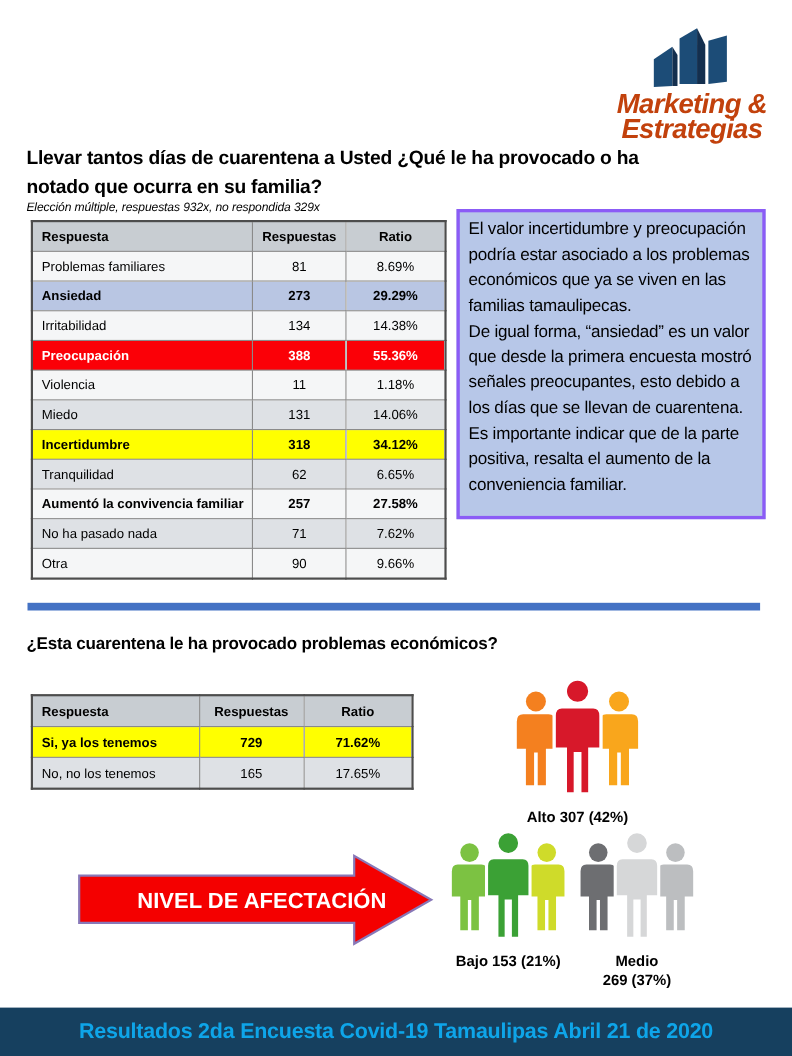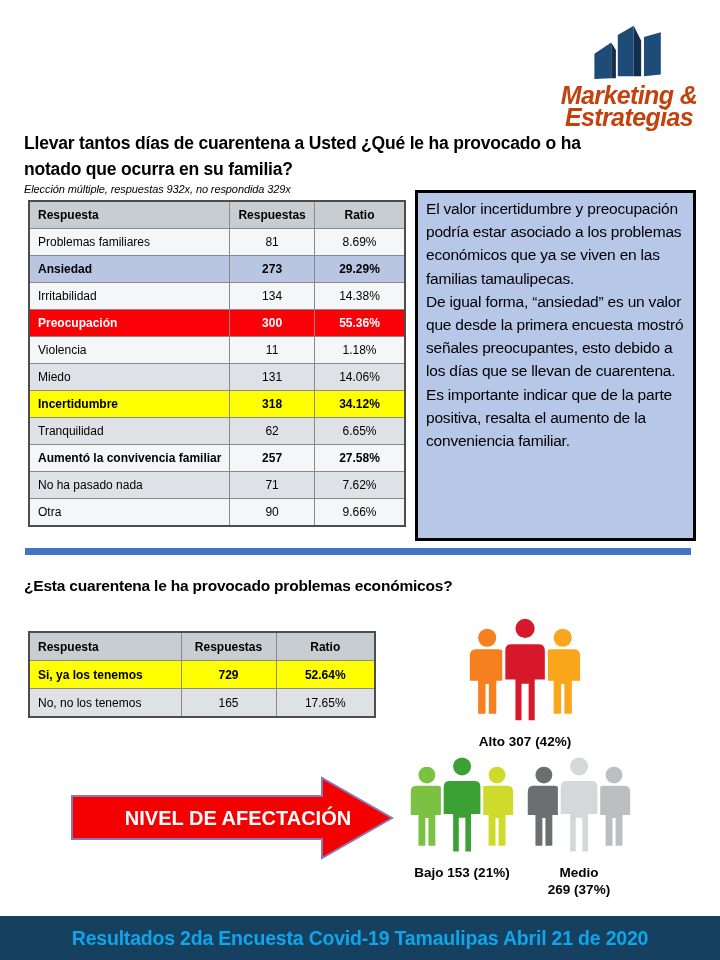--- a/index.html
+++ b/index.html
@@ -32,22 +32,22 @@
   .t1 { left:28px; top:200px; } .t1 th, .t1 td { height:26px; }
   .t2 { left:28px; top:631px; } .t2 th, .t2 td { height:27px; }
   .row-light  { background:#F5F6F7; }
   .row-shade  { background:#DEE1E5; }
   .row-blue   { background:#B9C6E3; font-weight:bold; }
   .row-red    { background:#FB0007; color:#ffffff; font-weight:bold; }
   .row-yellow { background:#FFFF00; font-weight:bold; }
   .row-bold   { background:#F5F6F7; font-weight:bold; }
 
   
-  .comment-box { left:415px; top:190px; width:281px; height:351px; box-sizing:border-box;
-                 background:#B7C7E8; border:3px solid #000000; padding:4px 8px;
+  .comment-box { left:415px; top:190px; width:281px; height:282px; box-sizing:border-box;
+                 background:#B7C7E8; border:3px solid #8b5cf6; padding:4px 8px;
                  font-size:15.5px; line-height:23.2px; letter-spacing:-0.2px; }
 
   
   .divider { left:25px; top:548px; width:666px; height:7px; background:#4472C4; }
   .footer { left:0; top:916px; width:720px; height:44px; background:#16405F;
             color:#0ea5e9; font-weight:bold; font-size:19.5px; text-align:center;
             line-height:44px; letter-spacing:-0.2px; }
 
   
   .arrow-wrap { left:70px; top:775px; width:325px; height:86px; }
@@ -115,21 +115,21 @@
           <td>273</td>
           <td>29.29%</td>
         </tr>
         <tr class="row-light">
           <td>Irritabilidad</td>
           <td>134</td>
           <td>14.38%</td>
         </tr>
         <tr class="row-red">
           <td>Preocupación</td>
-          <td>300</td>
+          <td>388</td>
           <td>55.36%</td>
         </tr>
         <tr class="row-light">
           <td>Violencia</td>
           <td>11</td>
           <td>1.18%</td>
         </tr>
         <tr class="row-shade">
           <td>Miedo</td>
           <td>131</td>
@@ -183,21 +183,21 @@
       <tr>
         <th>Respuesta</th>
         <th>Respuestas</th>
         <th>Ratio</th>
       </tr>
     </thead>
     <tbody>
         <tr class="row-yellow">
           <td>Si, ya los tenemos</td>
           <td>729</td>
-          <td>52.64%</td>
+          <td>71.62%</td>
         </tr>
         <tr class="row-shade">
           <td>No, no los tenemos</td>
           <td>165</td>
           <td>17.65%</td>
         </tr>
       </tbody>
   </table>
 
   <div class="abs person-group group-alto">

